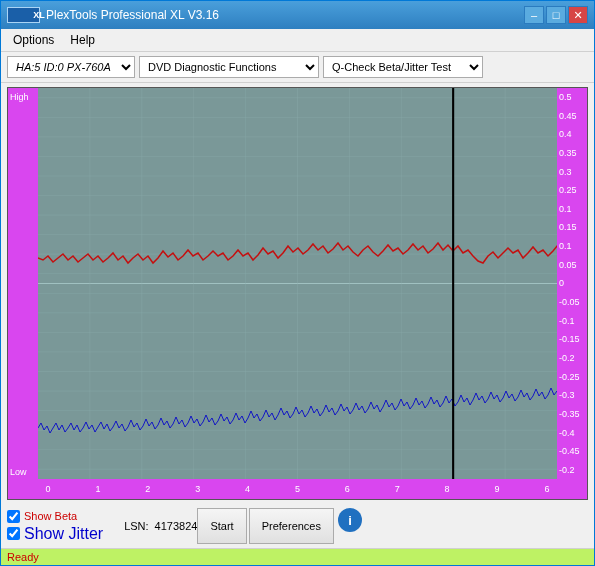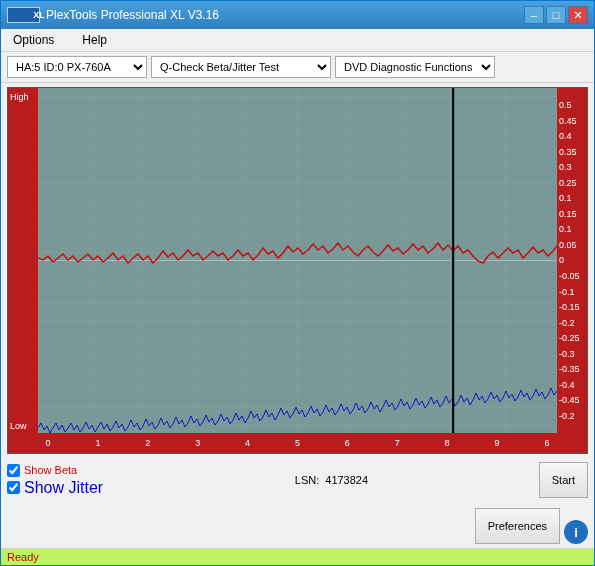--- a/index.html
+++ b/index.html
@@ -65,21 +65,21 @@
       display: flex;
       align-items: center;
       justify-content: center;
       cursor: pointer;
     }
     .title-btn.close { background: #d74545; }
     .menu-bar {
       background: #f0f0f0;
       border-bottom: 1px solid #d0d0d0;
       display: flex;
-      gap: 12px;
+      gap: 0;
       padding: 2px 4px;
     }
     .menu-item {
       padding: 2px 8px;
       cursor: pointer;
       font-size: 12px;
     }
     .toolbar {
       display: flex;
       align-items: center;
@@ -88,41 +88,41 @@
       background: #f0f0f0;
       border-bottom: 1px solid #d0d0d0;
     }
     .toolbar select {
       height: 22px;
       font-size: 11px;
       border: 1px solid #ababab;
       background: white;
       padding: 0 4px;
     }
-    .toolbar select:first-child { width: 140px; }
+    .toolbar select:first-child { width: 128px; font-style: italic; }
     .toolbar select:nth-child(2) { width: 180px; }
     .toolbar select:nth-child(3) { width: 160px; }
     .chart-container {
       flex: 1;
-      background: #b91c1c;
+      background: #d946ef;
       margin: 4px 6px;
       position: relative;
       overflow: hidden;
       border: 1px solid #555;
     }
     .y-axis-right {
       position: absolute;
       right: 0;
       top: 0;
       bottom: 20px;
       width: 30px;
       display: flex;
       flex-direction: column;
       justify-content: space-between;
-      padding: 12px 2px;
+      padding: 4px 2px;
     }
     .y-label-right {
       font-size: 9px;
       color: white;
       text-align: left;
     }
     .chart-plot {
       position: absolute;
       top: 0;
       left: 30px;
@@ -158,31 +158,31 @@
       position: absolute;
       left: 2px;
       bottom: 22px;
       font-size: 9px;
       color: white;
     }
     .bottom-bar {
       padding: 4px 6px;
       background: #f0f0f0;
       display: flex;
-      flex-direction: column;
-      gap: 10px;
+      flex-direction: row;
+      gap: 2px;
     }
     .bottom-row1 {
       display: flex;
       align-items: center;
       justify-content: space-between;
     }
     .bottom-row2 {
       display: flex;
-      align-items: flex-end;
+      align-items: flex-start;
       justify-content: flex-end;
       gap: 4px;
     }
     .checkboxes {
       display: flex;
       flex-direction: column;
       gap: 2px;
     }
     .checkbox-row {
       display: flex;
@@ -249,24 +249,24 @@
   <div class="menu-bar">
     <div class="menu-item">Options</div>
     <div class="menu-item">Help</div>
   </div>
 
   <div class="toolbar">
     <select>
       <option>HA:5 ID:0 PX-760A</option>
     </select>
     <select>
-      <option>Q-Check Beta/Jitter Test</option>
+      <option>DVD Diagnostic Functions</option>
     </select>
     <select>
-      <option>DVD Diagnostic Functions</option>
+      <option>Q-Check Beta/Jitter Test</option>
     </select>
   </div>
 
   <div class="chart-container">
     <span class="high-label">High</span>
     <span class="low-label">Low</span>
 
     <div class="y-axis-right">
       <span class="y-label-right">0.5</span>
       <span class="y-label-right">0.45</span>

